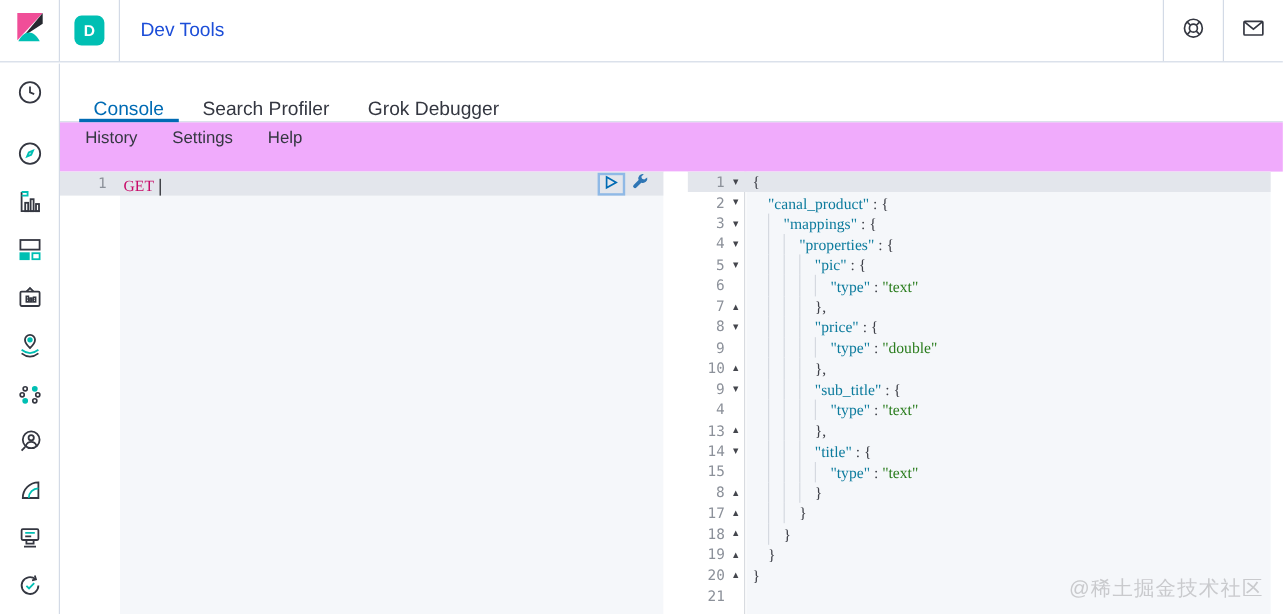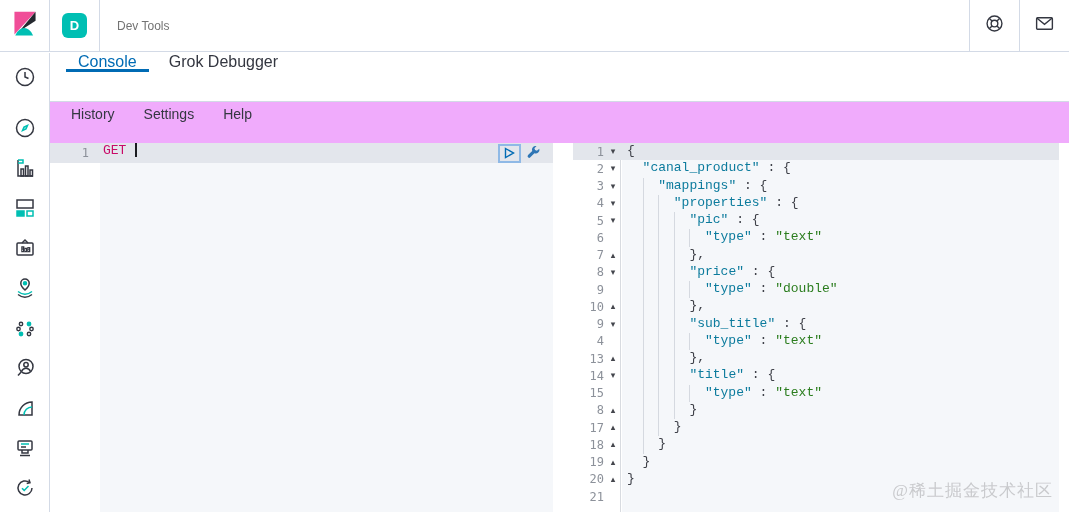--- a/index.html
+++ b/index.html
@@ -16,27 +16,27 @@
     position: absolute; left:0; top:0; width:1069px; height:52px;
     border-bottom: 1px solid #d3dae6; display: flex; align-items: stretch;
     background:#fff; z-index: 5;
   }
   .logo-btn { width:50px; display:flex; align-items:center; justify-content:center; border-right:1px solid #d3dae6; cursor:pointer; }
   .space-btn { width:50px; display:flex; align-items:center; justify-content:center; border-right:1px solid #d3dae6; cursor:pointer; }
   .space-badge {
     width:25px; height:25px; border-radius:6px; background:#00bfb3;
     color:#fff; font-size:13px; font-weight:bold; display:flex; align-items:center; justify-content:center;
   }
-  .breadcrumb { display:flex; align-items:center; padding-left:17px; font-size:12px; color:#737373; }
+  .breadcrumb { display:flex; align-items:center; padding-left:17px; font-size:16px; color:#1d4ed8; }
   .hdr-spacer { flex:1; }
   .hdr-action { width:50px; display:flex; align-items:center; justify-content:center; border-left:1px solid #d3dae6; cursor:pointer; }
   
   .tabbar {
     position:absolute; left:50px; top:53px; right:0; height:49px;
-    border-bottom:1px solid #d3dae6; display:flex; align-items:flex-start;
+    border-bottom:1px solid #d3dae6; display:flex; align-items:flex-end;
     padding-left:16px; background:#fff;
   }
   .tab {
     display:flex; align-items:center; padding:0 12px; margin-right:8px;
     font-size:16px; color:#343741; cursor:pointer; position:relative;
   }
   .tab.active { color:#006bb4; }
   .tab.active::after {
     content:""; position:absolute; left:0; right:0; bottom:-1px; height:3px; background:#006bb4;
   }
@@ -69,42 +69,42 @@
   .resp-pane .code-bg { left:49px; }
   .rows { position:relative; }
   .crow { display:flex; align-items:center; height:17.25px; font-size:13px; white-space:pre; }
   .req-pane .crow { height:19.5px; }
   .crow.active { background:#e3e6ec; }
   .num { text-align:right; color:#8c919a; font-size:12px;
          font-family:"DejaVu Sans Mono","Liberation Mono",monospace; }
   .req-pane  .num { width:50px; padding-right:11px; }
   .resp-pane .num { width:31px; }
   .fold { width:18px; font-size:9px; color:#44464d; text-align:center; cursor:pointer; line-height:1; }
-  .codeline { flex:1; padding-left:3px; display:flex; align-items:flex-start; height:100%;
-              font-family:Liberation Mono, monospace; }
+  .codeline { flex:1; padding-left:3px; display:flex; align-items:flex-end; height:100%;
+              font-family:Liberation Serif, serif; }
   .resp-pane .codeline { padding-left:5px; }
   .sp    { display:inline-block; width:2ch; height:100%; flex:0 0 auto; }
   .guide { display:inline-block; width:2ch; height:100%; flex:0 0 auto; border-left:1px solid #d5d9e0; }
   .t-k { color:#0c7b9d; }
   .t-s { color:#2b7d1e; }
   .t-p { color:#3f4149; }
   .t-m { color:#c80a68; }
   .t-u { color:#11675c; }
   .cursor { display:inline-block; width:1.5px; height:14px; background:#1a1c21; margin-left:1px; }
   
   .req-actions { position:absolute; top:1px; right:10px; display:flex; align-items:center; height:19px; z-index:2; }
   .play-btn {
     width:23px; height:19px; border:2px solid #8fb9e6; display:flex; align-items:center; justify-content:center;
     cursor:pointer; background:transparent;
   }
   .wrench-btn { width:20px; height:19px; display:flex; align-items:center; justify-content:center; cursor:pointer; margin-left:2px; }
   
   .watermark {
     position:absolute; right:16px; bottom:10px; font-size:17px; color:#c9cacd; letter-spacing:1px;
-    z-index:6; user-select:none;font-family:Liberation Serif, serif;
+    z-index:6; user-select:none;
   }
 </style>
 </head>
 <body>
 
 <div class="header">
   <div class="logo-btn">
     <span>
       <svg width="26" height="26" viewBox="0 0 32 32">
         <polygon points="3,1 29,1 3,29" fill="#f04e98"></polygon>
@@ -136,20 +136,23 @@
         <rect x="3" y="5.5" width="18" height="13" rx="1"></rect>
         <polyline points="3.5,6 12,13 20.5,6"></polyline>
       </svg>
     </span>
   </div>
 </div>
 
 <div class="tabbar">
   <div class="tab active">
       <span>Console</span>
+    </div>
+  <div class="tab">
+      <span>Search Profiler</span>
     </div>
   <div class="tab">
       <span>Grok Debugger</span>
     </div>
 </div>
 
 <div class="sidebar">
   <div class="side-icon">
     <span><svg viewBox="0 0 24 24" fill="none" stroke="#343741" stroke-width="1.5">
           <circle cx="12" cy="12" r="8.5"></circle>

